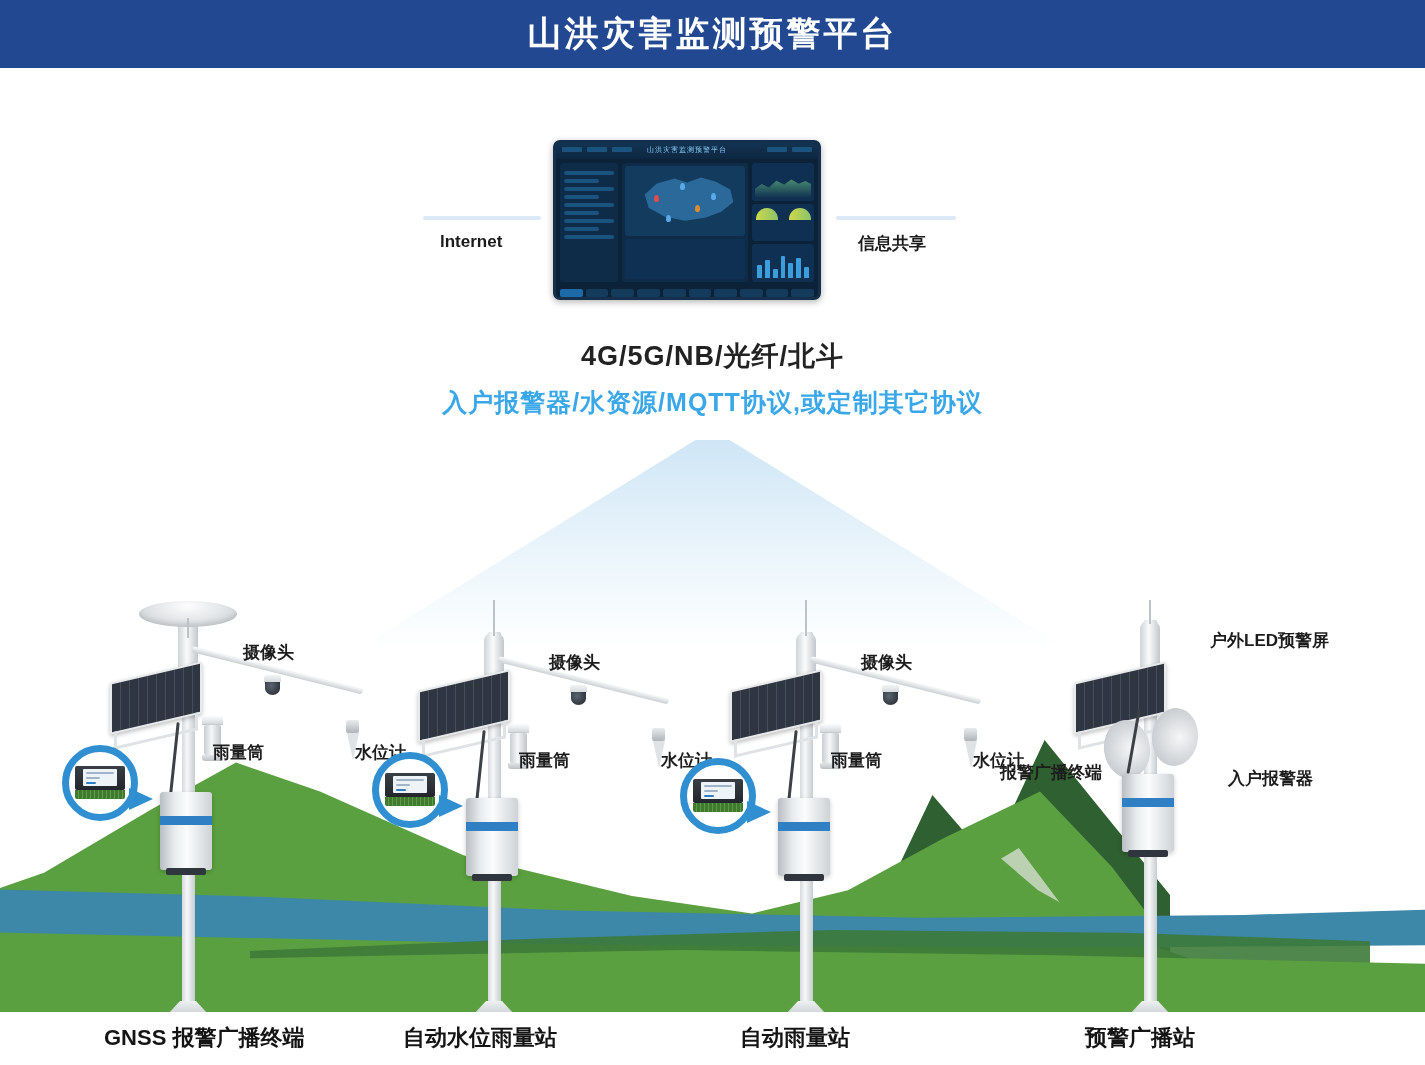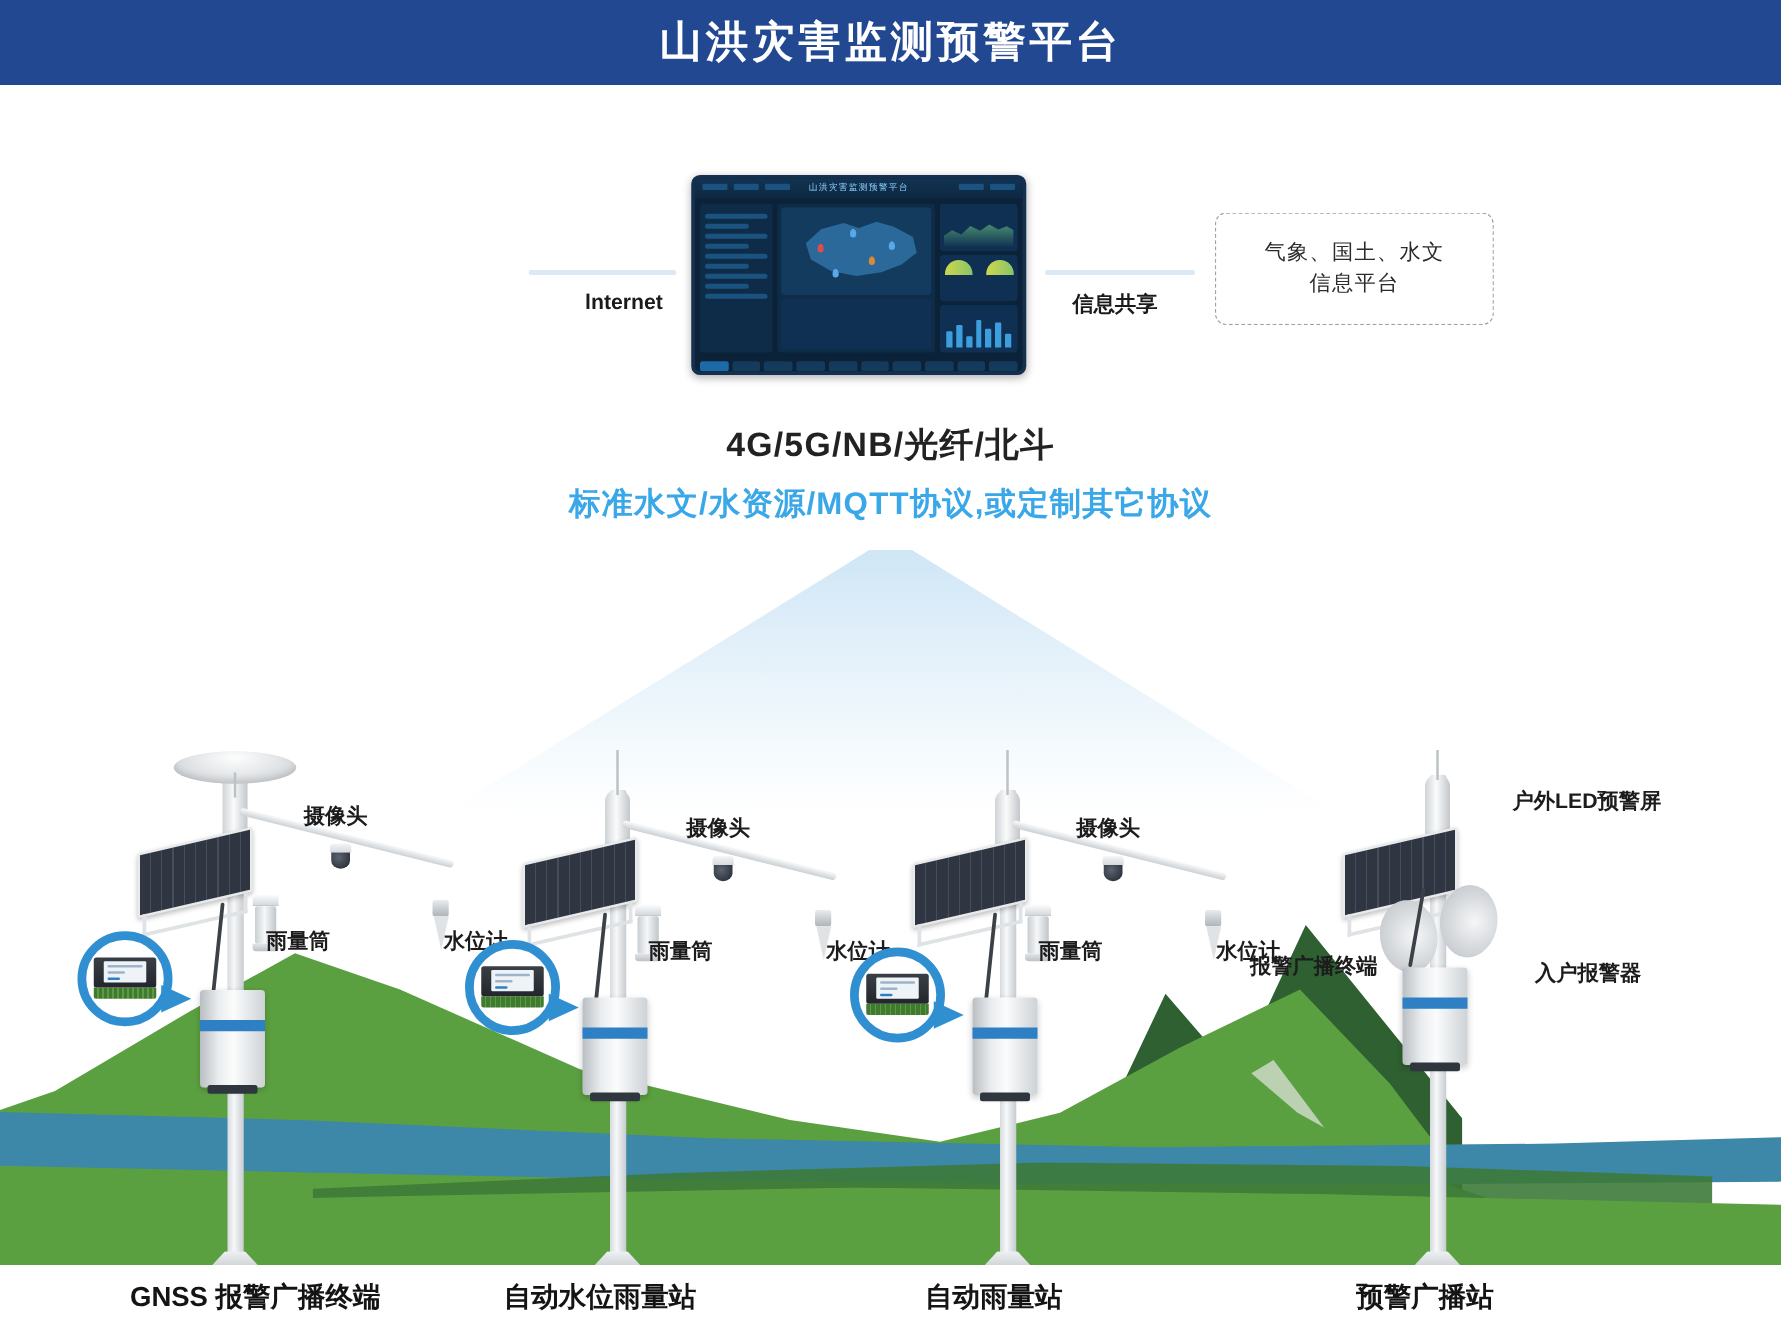--- a/index.html
+++ b/index.html
@@ -346,21 +346,21 @@
 <body>
 
 <div class="header">
   <div class="header-title">山洪灾害监测预警平台</div>
 </div>
 
 <div class="top-zone">
 
 
   <div class="link-line" style="left:423px; top:148px; width:118px;"></div>
-  <div class="link-label" style="left:440px; top:164px;margin-left:28px;">lnternet</div>
+  <div class="link-label" style="left:440px; top:164px;">lnternet</div>
 
   <div class="link-line" style="left:836px; top:148px; width:120px;"></div>
   <div class="link-label" style="left:858px; top:164px;text-align:center;">信息共享</div>
 
   <div class="monitor">
     <div class="mon-top">
       <div class="mon-tabs">
         <div class="mon-tab"></div>
         <div class="mon-tab"></div>
         <div class="mon-tab"></div>
@@ -426,27 +426,23 @@
       <div class="foot-tab"></div>
       <div class="foot-tab"></div>
       <div class="foot-tab"></div>
       <div class="foot-tab"></div>
       <div class="foot-tab"></div>
       <div class="foot-tab"></div>
       <div class="foot-tab"></div>
     </div>
   </div>
 
-  <div class="platform-box">
-    <span>气象、国土、水文</span>
-    <span>信息平台</span>
-  </div>
 
   <div class="proto proto-1">4G/5G/NB/光纤/北斗</div>
-  <div class="proto proto-2">标准水文/水资源/MQTT协议,或定制其它协议</div>
+  <div class="proto proto-2">入户报警器/水资源/MQTT协议,或定制其它协议</div>
 </div>
 
 <div class="beam"></div>
 
 <div class="scene">
 
   <div class="hill hill-dark"></div>
   <div class="hill hill-main"></div>
   <div class="hill hill-shadow"></div>
   <div class="hill hill-right"></div>

